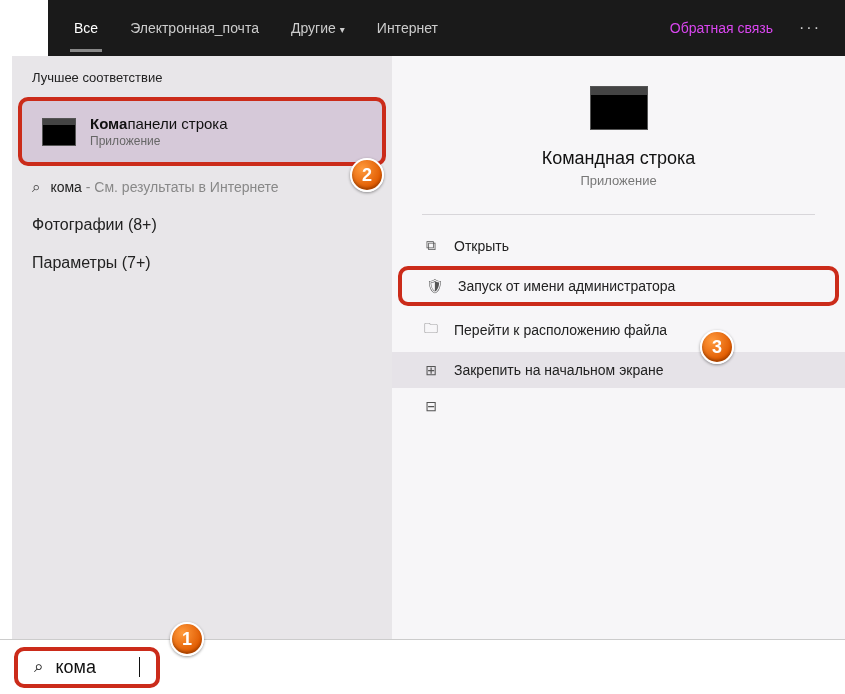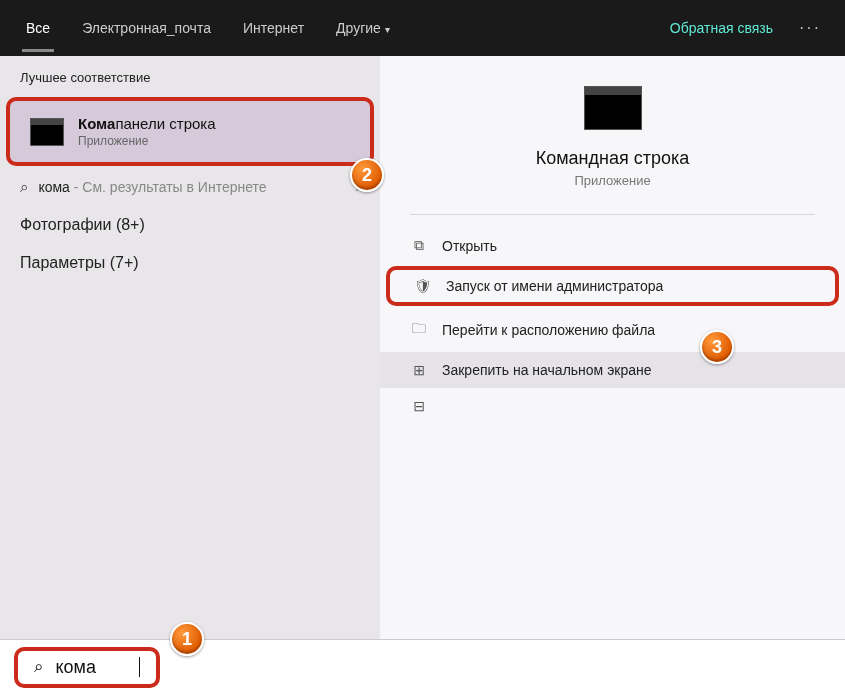--- a/index.html
+++ b/index.html
@@ -1,35 +1,35 @@
 <!DOCTYPE html>
 <html><head>
 <meta charset="utf-8">
 <style>
   * { box-sizing: border-box; margin: 0; padding: 0; font-family: "Segoe UI", Arial, sans-serif; }
   body { width: 845px; height: 694px; background: #fff; position: relative; overflow: hidden; }
 
   .header {
     background: #1a1a1a; height: 56px; display: flex; align-items: center;
-    padding: 0 12px; gap: 4px; color: #ccc; font-size: 14px;
+    padding: 0 12px; gap: 4px; color: #ccc; font-size: 14px; margin-left: 48px;
   }
   .header .tab {
     padding: 16px 14px; cursor: pointer; color: #ccc; position: relative;
   }
   .header .tab.active { color: #fff; }
   .header .tab.active::after {
     content: ""; position: absolute; left: 10px; right: 10px; bottom: 0;
     height: 3px; background: #888;
   }
   .header .dropdown-caret { margin-left: 4px; font-size: 10px; }
   .header-spacer { flex: 1; }
-  .header .feedback { color: #5eead4; padding: 0 10px; }
+  .header .feedback { color: #d946ef; padding: 0 10px; }
   .header .more { color: #ccc; padding: 0 12px; font-size: 16px; letter-spacing: 2px; }
 
-  .main { display: flex; height: calc(100% - 56px - 55px); }
+  .main { display: flex; height: calc(100% - 56px - 55px); padding-left: 12px; }
 
   .left-pane {
     width: 380px; background: #e8e6e9; padding: 0; display: flex; flex-direction: column;
   }
   .section-header {
     font-size: 13px; color: #222; padding: 14px 20px 10px 20px;
   }
   .best-match {
     background: #d6c9d9; margin: 0; padding: 14px 20px; display: flex; align-items: center;
     position: relative; border: 4px solid #cb2b1a; border-radius: 10px;
@@ -112,24 +112,24 @@
   .badge-1 { bottom: 38px; left: 170px; }
   .badge-2 { top: 158px; left: 350px; }
   .badge-3 { top: 330px; left: 700px; }
 </style>
 </head>
 <body>
 
 <div class="header">
   <div class="tab active">Все</div>
   <div class="tab">Электронная_почта</div>
-  <div class="tab">Интернет</div>
   <div class="tab">
     <span>Другие</span><span class="dropdown-caret">▾</span>
   </div>
+  <div class="tab">Интернет</div>
   <div class="header-spacer"></div>
   <div class="feedback">Обратная связь</div>
   <div class="more">···</div>
 </div>
 
 <div class="main">
   <div class="left-pane">
     <div class="section-header">Лучшее соответствие</div>
 
     <div class="best-match">

